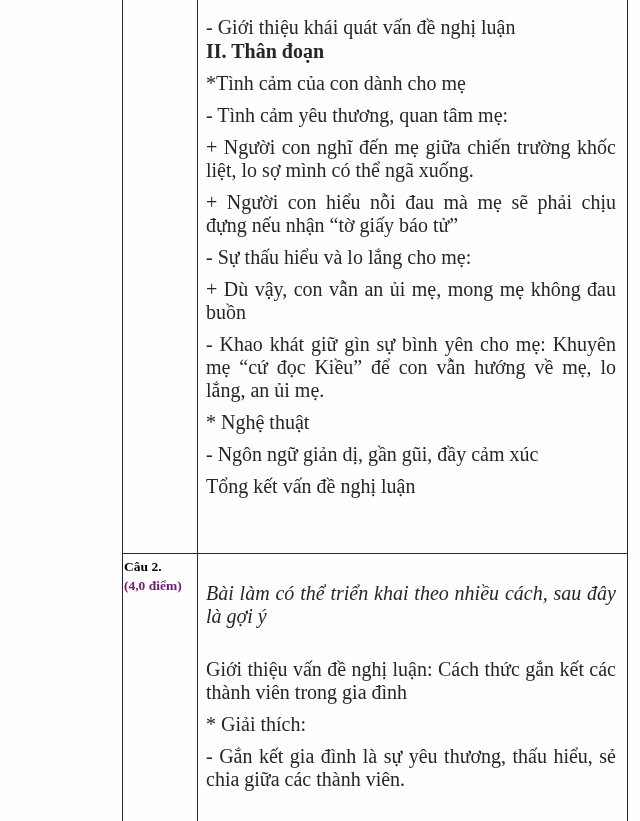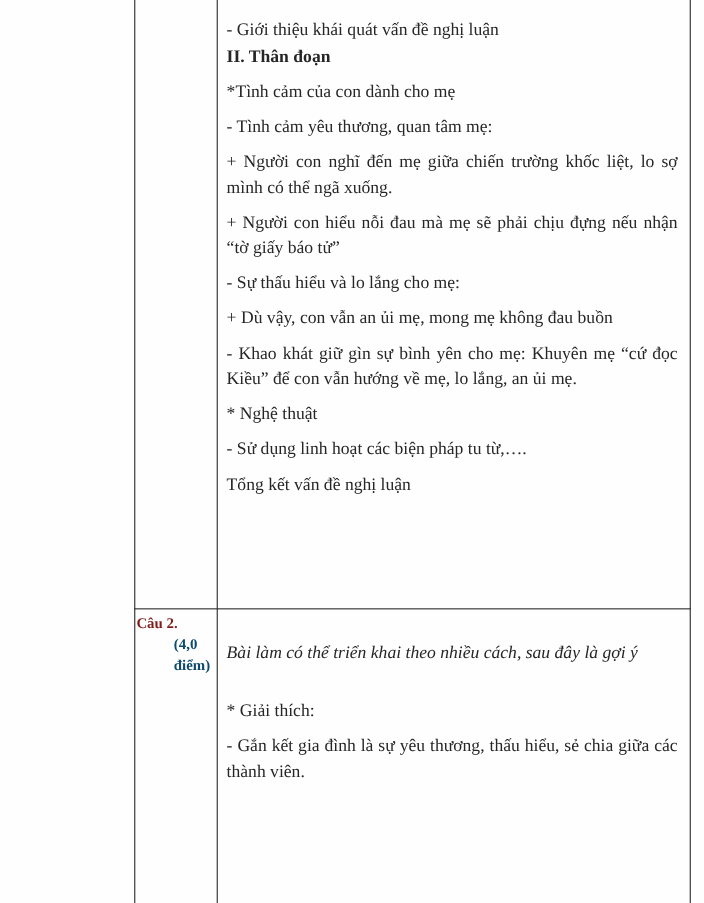--- a/index.html
+++ b/index.html
@@ -10,37 +10,37 @@
     color: #262626;
     position: relative;
     overflow: hidden;
   }
   .page { position: absolute; inset: 0; background: #fefefe; }
   .vline { position: absolute; top: 0; bottom: 0; width: 1px; background: #2a2a2a; }
   .hline { position: absolute; height: 1px; background: #2a2a2a; }
   .cell-content {
     position: absolute;
     text-align: justify;
-    font-size: 16px;
+    font-size: 20px;
     line-height: 23px;
   }
   .para { margin: 0 0 9px 0; }
   .para.tight { margin-bottom: 1px; }
   .para.gap-after { margin-bottom: 30px; }
   .bold { font-weight: bold; }
   .italic { font-style: italic; margin-top: 32px; }
   .label-cell {
     position: absolute;
     left: 124px; top: 557px; width: 71px;
     font-size: 13.5px; line-height: 19px;
     font-weight: bold;
     text-align: left;
   }
-  .label-title { color: #7f1d1d; }
-  .label-points { color: #0c4a6e; margin-left: 34px; }
+  .label-title { color: #000000; }
+  .label-points { color: #701a75; }
 </style>
 </head>
 <body>
 
 <div class="page">
 
   <div class="vline" style="left:122px;"></div>
   <div class="vline" style="left:197px;"></div>
   <div class="vline" style="left:627px;"></div>
   <div class="hline" style="top:553px; left:122px; width:506px;"></div>
@@ -49,28 +49,29 @@
     <p class="para tight">- Giới thiệu khái quát vấn đề nghị luận</p>
     <p class="para bold">II. Thân đoạn</p>
     <p class="para">*Tình cảm của con dành cho mẹ</p>
     <p class="para">- Tình cảm yêu thương, quan tâm mẹ:</p>
     <p class="para">+ Người con nghĩ đến mẹ giữa chiến trường khốc liệt, lo sợ mình có thể ngã xuống.</p>
     <p class="para">+ Người con hiểu nỗi đau mà mẹ sẽ phải chịu đựng nếu nhận “tờ giấy báo tử”</p>
     <p class="para">- Sự thấu hiểu và lo lắng cho mẹ:</p>
     <p class="para">+ Dù vậy, con vẫn an ủi mẹ, mong mẹ không đau buồn</p>
     <p class="para">- Khao khát giữ gìn sự bình yên cho mẹ: Khuyên mẹ “cứ đọc Kiều” để con vẫn hướng về mẹ, lo lắng, an ủi mẹ.</p>
     <p class="para">* Nghệ thuật</p>
-    <p class="para">- Sử dụng linh hoạt các biện pháp tu từ,….</p>
+    <p class="para">- Ngôn ngữ giản dị, gần gũi, đầy cảm xúc</p>
     <p class="para">Tổng kết vấn đề nghị luận</p>
   </div>
 
   <div class="label-cell">
     <div class="label-title">Câu 2.</div>
     <div class="label-points">(4,0 điểm)</div>
   </div>
 
   <div class="cell-content" style="left:206px; top:550px; width:410px;">
     <p class="para italic gap-after">Bài làm có thể triển khai theo nhiều cách, sau đây là gợi ý</p>
+    <p class="para">Giới thiệu vấn đề nghị luận: Cách thức gắn kết các thành viên trong gia đình</p>
     <p class="para">* Giải thích:</p>
     <p class="para">- Gắn kết gia đình là sự yêu thương, thấu hiểu, sẻ chia giữa các thành viên.</p>
   </div>
 
 </div>
 
 </body></html>

